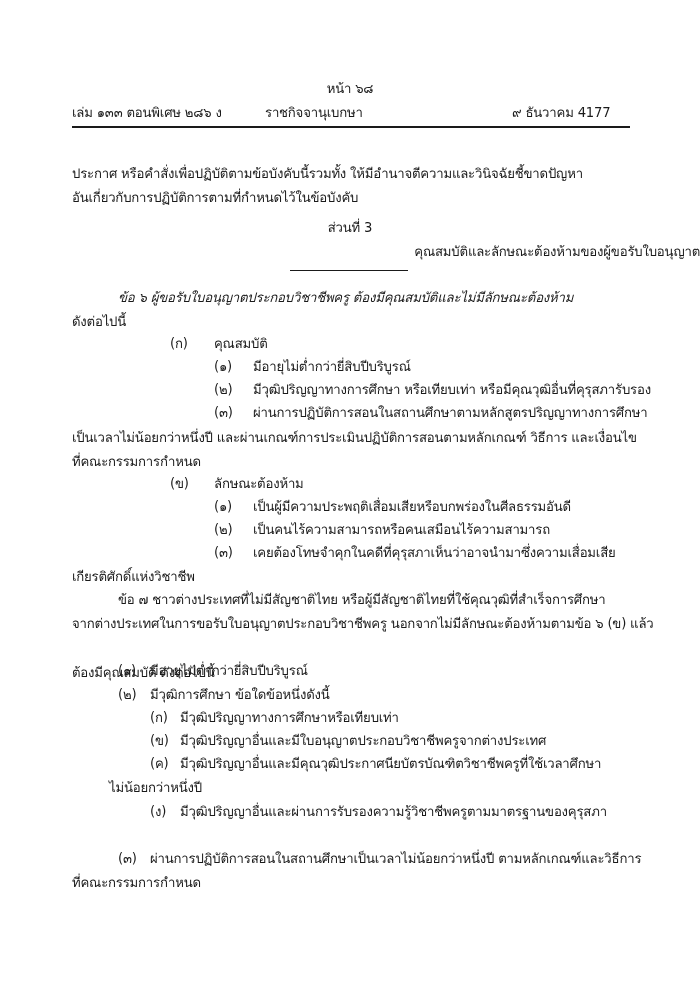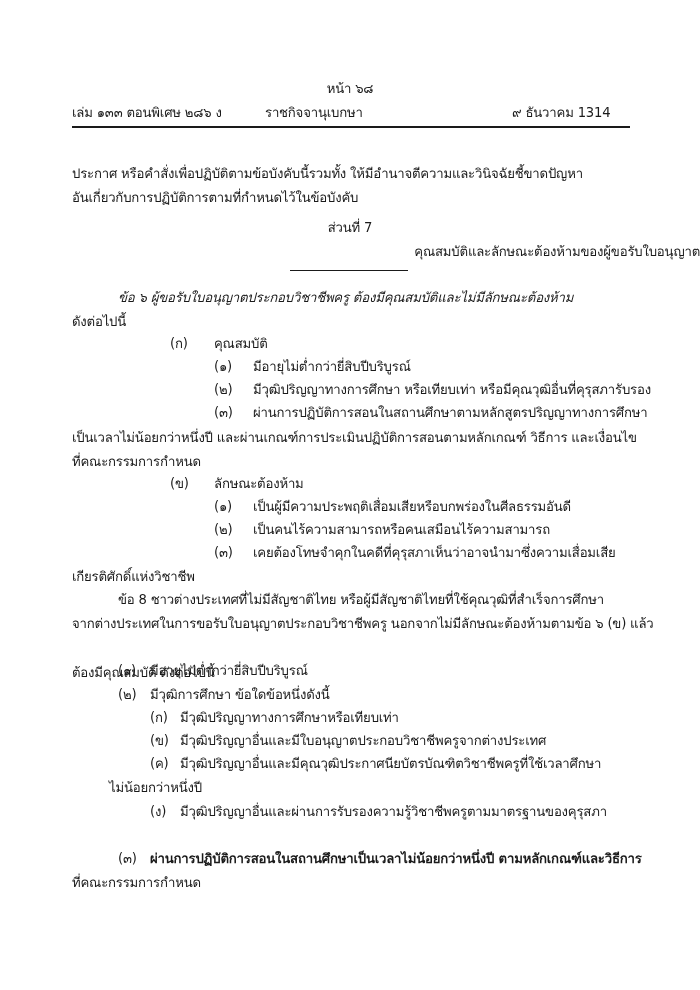--- a/index.html
+++ b/index.html
@@ -11,27 +11,27 @@
   .rule { position: absolute; height: 1.5px; background: #1a1a1a; }
 </style>
 </head>
 <body>
 
 <div class="page">
 
   <div class="t c" style="top:68px;">หน้า   ๖๘</div>
   <div class="t" style="left:72px; top:92px;">เล่ม   ๑๓๓   ตอนพิเศษ   ๒๘๖   ง</div>
   <div class="t" style="left:265px; top:92px;">ราชกิจจานุเบกษา</div>
-  <div class="t" style="left:512px; top:92px;">๙   ธันวาคม   1314</div>
+  <div class="t" style="left:512px; top:92px;">๙   ธันวาคม   4177</div>
   <div class="rule" style="left:72px; top:114px; width:558px;"></div>
 
   <div class="t" style="left:72px; top:153px;">ประกาศ  หรือคำสั่งเพื่อปฏิบัติตามข้อบังคับนี้รวมทั้ง  ให้มีอำนาจตีความและวินิจฉัยชี้ขาดปัญหา</div>
   <div class="t" style="left:72px; top:177px;">อันเกี่ยวกับการปฏิบัติการตามที่กำหนดไว้ในข้อบังคับ</div>
 
-  <div class="t c" style="top:207px;">ส่วนที่   7</div>
+  <div class="t c" style="top:207px;">ส่วนที่   3</div>
   <div class="t c" style="top:231px;text-align:right;">คุณสมบัติและลักษณะต้องห้ามของผู้ขอรับใบอนุญาต</div>
   <div class="rule" style="left:290px; top:258px; width:118px; height:1.3px;"></div>
 
   <div class="t" style="left:118px; top:277px;font-style:italic;">ข้อ   ๖   ผู้ขอรับใบอนุญาตประกอบวิชาชีพครู  ต้องมีคุณสมบัติและไม่มีลักษณะต้องห้าม</div>
   <div class="t" style="left:72px; top:301px;">ดังต่อไปนี้</div>
 
   <div class="t" style="left:170px; top:323px;">(ก)</div>
   <div class="t" style="left:214px; top:323px;">คุณสมบัติ</div>
 
   <div class="t" style="left:214px; top:346px;">(๑)</div>
@@ -51,21 +51,21 @@
   <div class="t" style="left:214px; top:486px;">(๑)</div>
   <div class="t" style="left:253px; top:486px;">เป็นผู้มีความประพฤติเสื่อมเสียหรือบกพร่องในศีลธรรมอันดี</div>
 
   <div class="t" style="left:214px; top:509px;">(๒)</div>
   <div class="t" style="left:253px; top:509px;">เป็นคนไร้ความสามารถหรือคนเสมือนไร้ความสามารถ</div>
 
   <div class="t" style="left:214px; top:532px;">(๓)</div>
   <div class="t" style="left:253px; top:532px;">เคยต้องโทษจำคุกในคดีที่คุรุสภาเห็นว่าอาจนำมาซึ่งความเสื่อมเสีย</div>
   <div class="t" style="left:72px; top:556px;">เกียรติศักดิ์แห่งวิชาชีพ</div>
 
-  <div class="t" style="left:118px; top:579px;">ข้อ   8   ชาวต่างประเทศที่ไม่มีสัญชาติไทย  หรือผู้มีสัญชาติไทยที่ใช้คุณวุฒิที่สำเร็จการศึกษา</div>
+  <div class="t" style="left:118px; top:579px;">ข้อ   ๗   ชาวต่างประเทศที่ไม่มีสัญชาติไทย  หรือผู้มีสัญชาติไทยที่ใช้คุณวุฒิที่สำเร็จการศึกษา</div>
   <div class="t" style="left:72px; top:603px;">จากต่างประเทศในการขอรับใบอนุญาตประกอบวิชาชีพครู  นอกจากไม่มีลักษณะต้องห้ามตามข้อ  ๖  (ข)  แล้ว</div>
   <div class="t" style="left:72px; top:627px;margin-top:25px;">ต้องมีคุณสมบัติ  ดังต่อไปนี้</div>
 
   <div class="t" style="left:118px; top:650px;">(๑)</div>
   <div class="t" style="left:150px; top:650px;">มีอายุไม่ต่ำกว่ายี่สิบปีบริบูรณ์</div>
 
   <div class="t" style="left:118px; top:674px;">(๒)</div>
   <div class="t" style="left:150px; top:674px;">มีวุฒิการศึกษา  ข้อใดข้อหนึ่งดังนี้</div>
 
   <div class="t" style="left:150px; top:697px;">(ก)</div>
@@ -75,16 +75,16 @@
   <div class="t" style="left:180px; top:720px;">มีวุฒิปริญญาอื่นและมีใบอนุญาตประกอบวิชาชีพครูจากต่างประเทศ</div>
 
   <div class="t" style="left:150px; top:743px;">(ค)</div>
   <div class="t" style="left:180px; top:743px;">มีวุฒิปริญญาอื่นและมีคุณวุฒิประกาศนียบัตรบัณฑิตวิชาชีพครูที่ใช้เวลาศึกษา</div>
   <div class="t" style="left:72px; top:767px;margin-left:37px;">ไม่น้อยกว่าหนึ่งปี</div>
 
   <div class="t" style="left:150px; top:791px;">(ง)</div>
   <div class="t" style="left:180px; top:791px;">มีวุฒิปริญญาอื่นและผ่านการรับรองความรู้วิชาชีพครูตามมาตรฐานของคุรุสภา</div>
 
   <div class="t" style="left:118px; top:838px;">(๓)</div>
-  <div class="t" style="left:150px; top:838px;font-weight:bold;">ผ่านการปฏิบัติการสอนในสถานศึกษาเป็นเวลาไม่น้อยกว่าหนึ่งปี  ตามหลักเกณฑ์และวิธีการ</div>
+  <div class="t" style="left:150px; top:838px;">ผ่านการปฏิบัติการสอนในสถานศึกษาเป็นเวลาไม่น้อยกว่าหนึ่งปี  ตามหลักเกณฑ์และวิธีการ</div>
   <div class="t" style="left:72px; top:862px;">ที่คณะกรรมการกำหนด</div>
 
 </div>
 
 </body></html>

